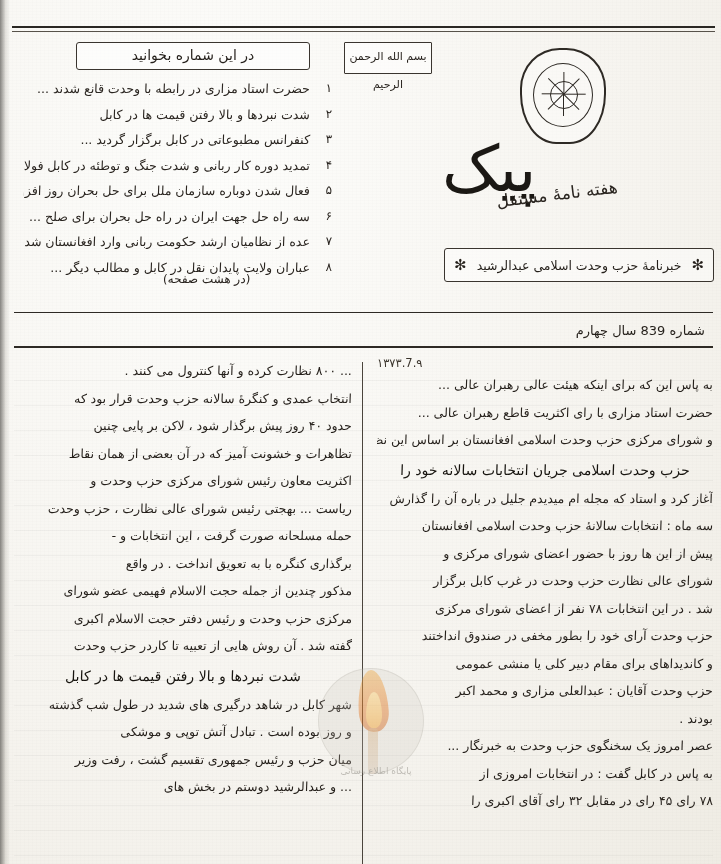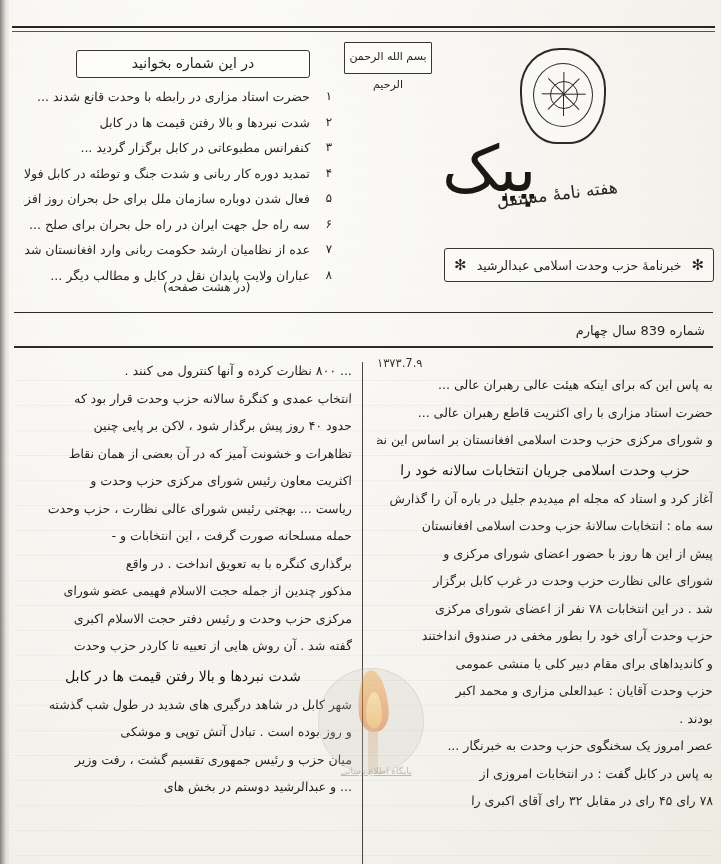--- a/index.html
+++ b/index.html
@@ -63,21 +63,21 @@
     left: 0; right: 0; top: 0;
     height: 3px;
     border-top: 2px solid #2a2723;
     border-bottom: 1px solid #57524a;
   }
 
   
   #index-box {
     position: absolute;
     left: 6px;
-    top: 14px;
+    top: 6px;
     width: 318px;
     height: 252px;
   }
   #index-title {
     position: absolute;
     right: 26px;
     top: 10px;
     width: 232px;
     height: 26px;
     border: 1.5px solid #3a352f;
@@ -353,21 +353,20 @@
     border-radius: 4px;
   }
   #watermark .wmtext {
     position: absolute;
     left: -6px;
     top: 104px;
     width: 128px;
     text-align: center;
     font-size: 9px;
     color: rgba(110,105,98,0.75);
-    text-decoration: underline;
   }
 
   
   .guide {
     position: absolute;
     left: 0; right: 0;
     top: 0; bottom: 0;
     background-image: repeating-linear-gradient(180deg, rgba(0,0,0,0) 0px, rgba(0,0,0,0) 24px, rgba(0,0,0,0.035) 24px, rgba(0,0,0,0.035) 25px);
     pointer-events: none;
   }

